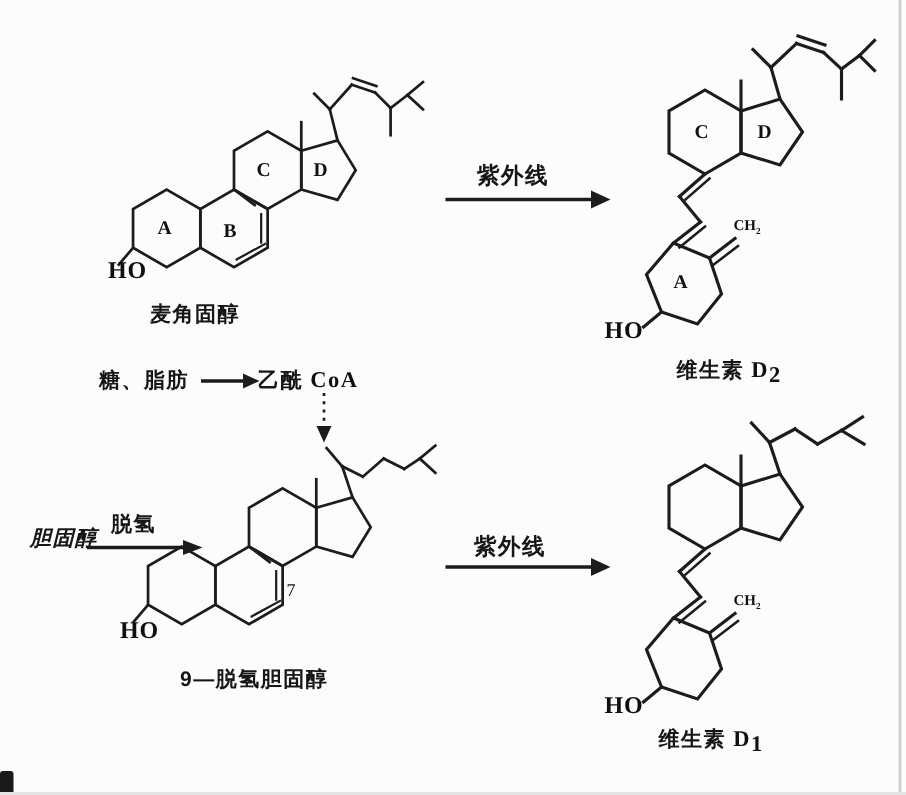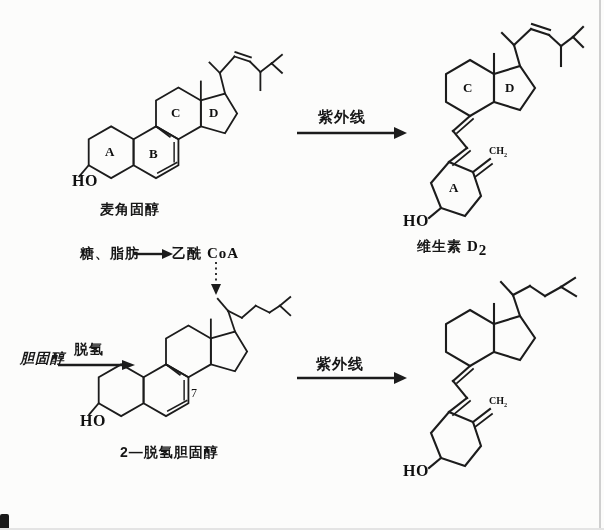--- a/index.html
+++ b/index.html
@@ -107,23 +107,23 @@
       <line x1="88" y1="154" x2="105" y2="141"></line>
       <line class="thin" x1="90" y1="159" x2="107" y2="146"></line>
       <line x1="56" y1="190" x2="44" y2="200"></line>
     </g>
   </svg>
   <span class="abs sf ring-letter" style="left:463px; top:80px;">C</span>
   <span class="abs sf ring-letter" style="left:505px; top:80px;">D</span>
   <span class="abs sf ring-letter" style="left:449px; top:180px;">A</span>
   <span class="abs sf formula" style="left:489px; top:145px;"><span>CH</span><sub>2</sub></span>
   <span class="abs sf hydroxyl" style="left:403px; top:212px;">HO</span>
-  <span class="abs cn dlabel" style="left:417px; top:238px;"><span>维生素</span>&nbsp;<span class="sf">D</span><sub class="sf">2</sub></span>
-
-  <span class="abs cn" style="left:80px; top:245px;">糖、脂肪</span>
+  <span class="abs cn dlabel" style="left:451px; top:238px;"><span>维生素</span>&nbsp;<span class="sf">D</span><sub class="sf">2</sub></span>
+
+  <span class="abs cn" style="left:66px; top:245px;">糖、脂肪</span>
   <svg class="arrow-svg abs" style="left:134px; top:247px;" width="40" height="14">
     <line x1="0" y1="7" x2="28" y2="7"></line>
     <polygon points="28,2 39,7 28,12"></polygon>
   </svg>
   <span class="abs cn" style="left:172px; top:245px;"><span>乙酰</span>&nbsp;<span class="sf" style="font-size:15px;">CoA</span></span>
   <svg class="arrow-svg abs" style="left:206px; top:262px;" width="20" height="36">
     <line class="dash" x1="10" y1="0" x2="10" y2="22"></line>
     <polygon points="5,22 15,22 10,33"></polygon>
   </svg>
 
@@ -152,21 +152,21 @@
       <line x1="174" y1="56" x2="190" y2="64"></line>
       <line x1="190" y1="64" x2="206" y2="50"></line>
       <line x1="206" y1="50" x2="222" y2="58"></line>
       <line x1="222" y1="58" x2="234" y2="50"></line>
       <line x1="234" y1="50" x2="246" y2="40"></line>
       <line x1="234" y1="50" x2="246" y2="61"></line>
     </g>
   </svg>
   <span class="abs sf hydroxyl" style="left:80px; top:412px;">HO</span>
   <span class="abs sf pos7" style="left:191px; top:386px;">7</span>
-  <span class="abs cn" style="left:120px; top:444px;">2—脱氢胆固醇</span>
+  <span class="abs cn" style="left:120px; top:444px;">9—脱氢胆固醇</span>
 
   <span class="abs cn" style="left:316px; top:355px; font-size:15px;">紫外线</span>
   <svg class="arrow-svg abs" style="left:296px; top:369px;" width="112" height="18">
     <line x1="1" y1="9" x2="98" y2="9"></line>
     <polygon points="98,3 111,9 98,15"></polygon>
   </svg>
 
   <svg class="struct-svg abs" style="left:385px; top:268px;" width="200" height="240" viewBox="0 0 200 240">
     <g>
       <polygon points="85,42 109,56 109,84 85,98 61,84 61,56"></polygon>
@@ -191,17 +191,18 @@
     </g>
     <g>
       <polygon points="64,144 88,154 96,178 80,198 56,190 46,165"></polygon>
       <line x1="88" y1="154" x2="105" y2="141"></line>
       <line class="thin" x1="90" y1="159" x2="107" y2="146"></line>
       <line x1="56" y1="190" x2="44" y2="200"></line>
     </g>
   </svg>
   <span class="abs sf formula" style="left:489px; top:395px;"><span>CH</span><sub>2</sub></span>
   <span class="abs sf hydroxyl" style="left:403px; top:462px;">HO</span>
+  <span class="abs cn dlabel" style="left:439px; top:484px;"><span>维生素</span>&nbsp;<span class="sf">D</span><sub class="sf">1</sub></span>
 
   <div class="abs artifact" style="left:0; top:514px; width:9px; height:16px; border-radius:2px;"></div>
   <div class="abs" style="left:599px; top:0; width:2px; height:530px; background:#cfcfcf;"></div>
   <div class="abs" style="left:0; top:528px; width:604px; height:2px; background:#e4e4e4;"></div>
 </div>
 
 </body></html>

